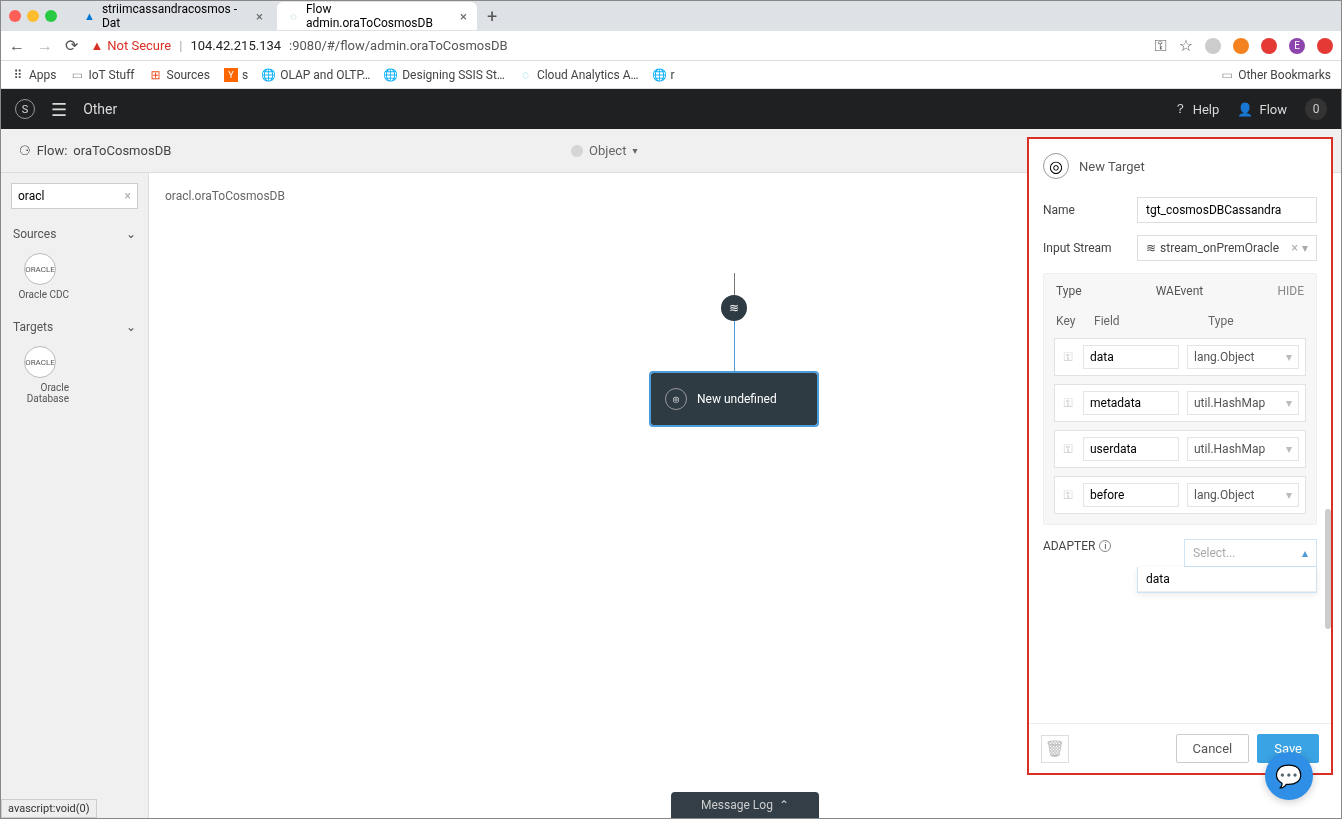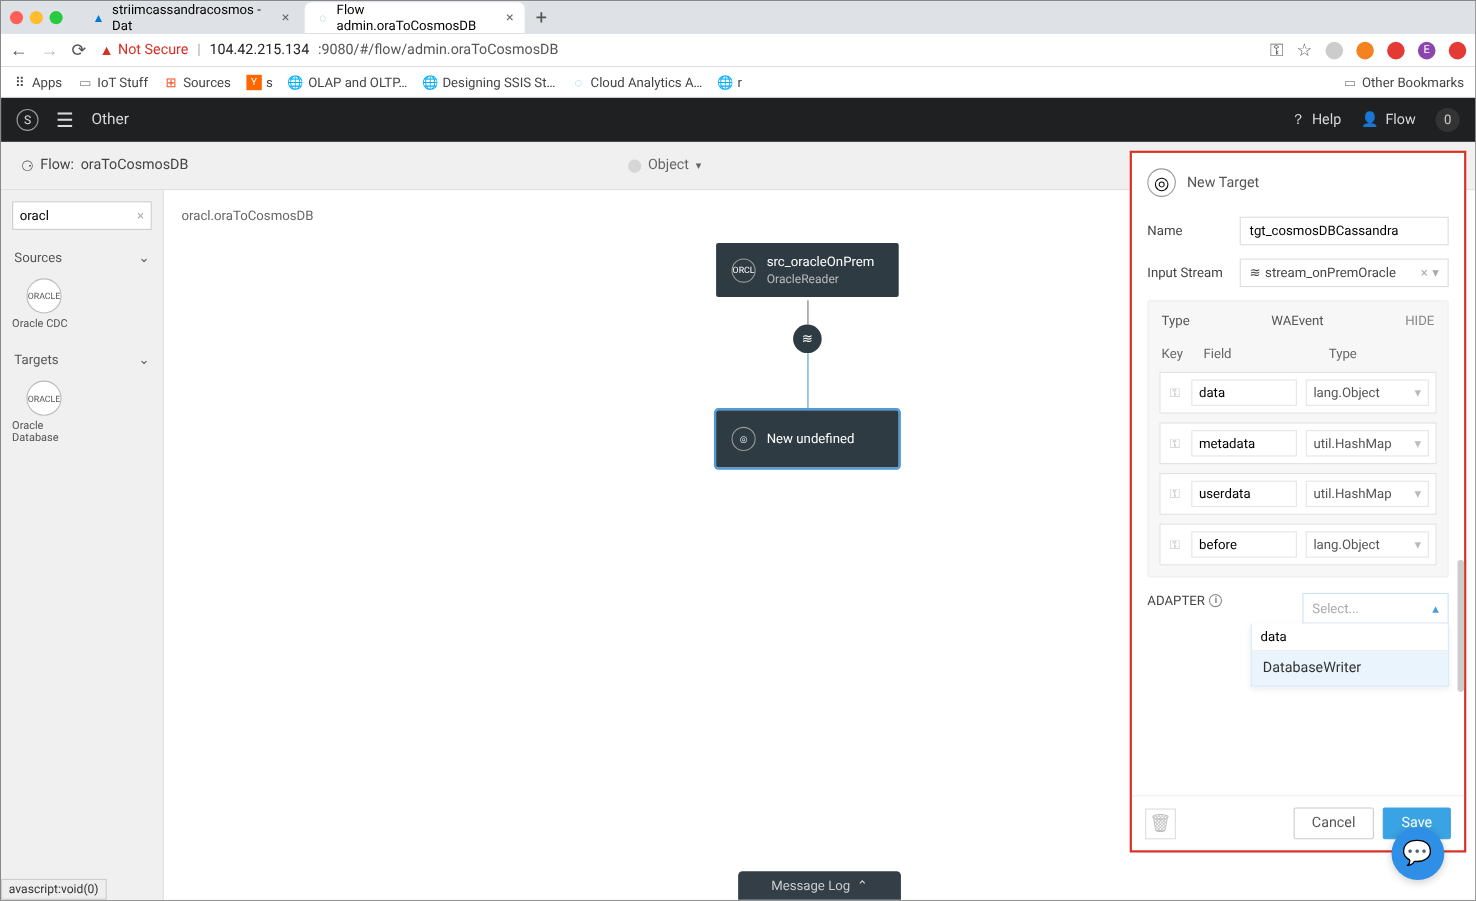--- a/index.html
+++ b/index.html
@@ -53,41 +53,41 @@
 .toolbar-icons { display: flex; gap: 20px; color: #aaa; font-size: 16px; }
 .toolbar-icons span { cursor: pointer; }
 
 
 .main { display: flex; height: calc(819px - 30px - 30px - 28px - 40px - 44px - 2px); position: relative;}
 .left-panel { width: 148px; background: #f0f0f0; padding: 10px; border-right: 1px solid #ddd; }
 .search-box { width: 100%; background: #fff; border: 1px solid #ccc; padding: 5px 6px; font-size: 12px; display:flex; align-items:center; justify-content:space-between; margin-bottom: 12px;}
 .search-box input { border: none; outline: none; width: 100px; font-size: 12px; }
 .accordion-hd { display: flex; justify-content: space-between; align-items: center; font-size: 12px; color: #555; padding: 6px 2px; cursor: pointer; }
 .palette-items { display: flex; flex-wrap: wrap; gap: 8px; padding: 6px 0 14px 0;}
-.palette-item { width: 58px; text-align: left; font-size: 10px; color: #555; cursor:pointer; }
+.palette-item { width: 58px; text-align: right; font-size: 10px; color: #555; cursor:pointer; }
 .palette-icon { width: 32px; height: 32px; border: 1px solid #bbb; border-radius: 50%; margin: 0 auto 4px auto; display:flex; align-items:center; justify-content:center; font-size:8px; background:#fff;}
 
 .canvas { flex: 1; background: #fff; position: relative; }
 .canvas-path { position: absolute; top: 16px; left: 16px; font-size: 12px; color: #666; }
 .node { position: absolute; background: #2e3b43; color: #fff; border-radius: 2px; padding: 10px 14px; display: flex; align-items: center; gap: 10px; font-size: 12px; width: 166px;}
 .node.selected { outline: 2px solid #4d9bd8; }
 .node .node-icon { width: 22px; height: 22px; border-radius: 50%; border: 1px solid #999; display: flex; align-items:center; justify-content:center; font-size: 8px;}
 .node .sub { font-size: 11px; color: #bbb; display:block; margin-top:2px;}
 .stream-node { position: absolute; width: 26px; height: 26px; border-radius: 50%; background: #2e3b43; color: #fff; display:flex; align-items:center; justify-content:center; font-size:12px;}
 .edge { position: absolute; width: 1px; background: #777; }
 
 .message-log { position: absolute; bottom: 0; left: 50%; transform: translateX(-50%); background: #333e47; color: #ccc; font-size: 12px; padding: 6px 30px; border-radius: 4px 4px 0 0; display:flex; align-items:center; gap:6px;}
 
 
 .right-panel { position: absolute; right: 8px; top: -36px; width: 306px; background: #fff; border: 2px solid #d93025; height: 638px; display: flex; flex-direction: column; }
 .panel-body { flex: 1; overflow-y: auto; padding: 14px 14px 10px 14px; }
 .panel-header { display: flex; align-items:center; gap: 10px; margin-bottom: 18px;}
 .panel-header .ph-icon { width: 26px; height: 26px; border-radius: 50%; border: 1px solid #999; display:flex; align-items:center; justify-content:center; }
 .panel-header .ph-title { font-size: 13px; color: #555; }
-.form-row { display: flex; align-items: center; margin-bottom: 12px; font-size: 12px; color: #444; }
+.form-row { display: flex; align-items: center; margin-bottom: 12px; font-size: 12px; color: #444; gap:10px;}
 .form-row label { width: 84px; }
 .form-row input.text, .form-row .select { flex: 1; border: 1px solid #ddd; padding: 5px 8px; font-size: 12px; background:#fff;}
 .select { display:flex; justify-content:space-between; align-items:center; }
 .type-block { background: #f7f7f7; border: 1px solid #eee; border-radius: 2px; margin-bottom: 14px;}
 .type-hd { display: flex; justify-content: space-between; padding: 10px 12px; font-size: 12px; color: #555;}
 .type-hd .hide { color: #888; cursor:pointer; }
 .type-cols { display: flex; padding: 6px 12px 10px 12px; font-size: 12px; color: #666; gap:16px;}
 .type-cols span:nth-child(1){ width:22px;}
 .type-cols span:nth-child(2){ width:98px;}
 .type-rows { padding: 0 10px 10px 10px; display: flex; flex-direction: column; gap: 8px;}
@@ -272,27 +272,20 @@
           <div class="palette-icon">ORACLE</div>
           <div>Oracle</div>
           <div>Database</div>
         </div>
       </div>
     </div>
 
     <div class="canvas">
       <div class="canvas-path">oracl.oraToCosmosDB</div>
 
-      <div class="node" style="top:48px; left:502px;">
-        <div class="node-icon">ORCL</div>
-        <div>
-          <span>src_oracleOnPrem</span>
-          <span class="sub">OracleReader</span>
-        </div>
-      </div>
       <div class="edge" style="top:100px; left:585px; height:22px;"></div>
       <div class="stream-node" style="top:122px; left:572px;">≋</div>
       <div class="edge" style="top:148px; left:585px; height:52px; background:#4d9bd8"></div>
       <div class="node selected" style="top:200px; left:502px; height:52px;">
         <div class="node-icon">◎</div>
         <div><span>New undefined</span></div>
       </div>
 
       <div class="message-log">
         <span>Message Log</span>
@@ -376,21 +369,20 @@
               <span>ADAPTER</span>
               <span style="border:1px solid #888;border-radius:50%;width:12px;height:12px;font-size:9px;display:inline-flex;align-items:center;justify-content:center">i</span>
             </label>
           <div class="adapter-select-wrap">
             <div class="adapter-select">
               <span>Select...</span>
               <span style="color:#4d9bd8">▴</span>
             </div>
             <div class="adapter-dd">
               <input value="data" style="">
-              <div class="dd-item">DatabaseWriter</div>
             </div>
           </div>
         </div>
       </div>
       <div class="scrollbar-stub"></div>
       <div class="panel-footer">
         <div class="trash">🗑</div>
         <div class="spacer"></div>
         <div class="btn cancel">Cancel</div>
         <div class="btn save">Save</div>

